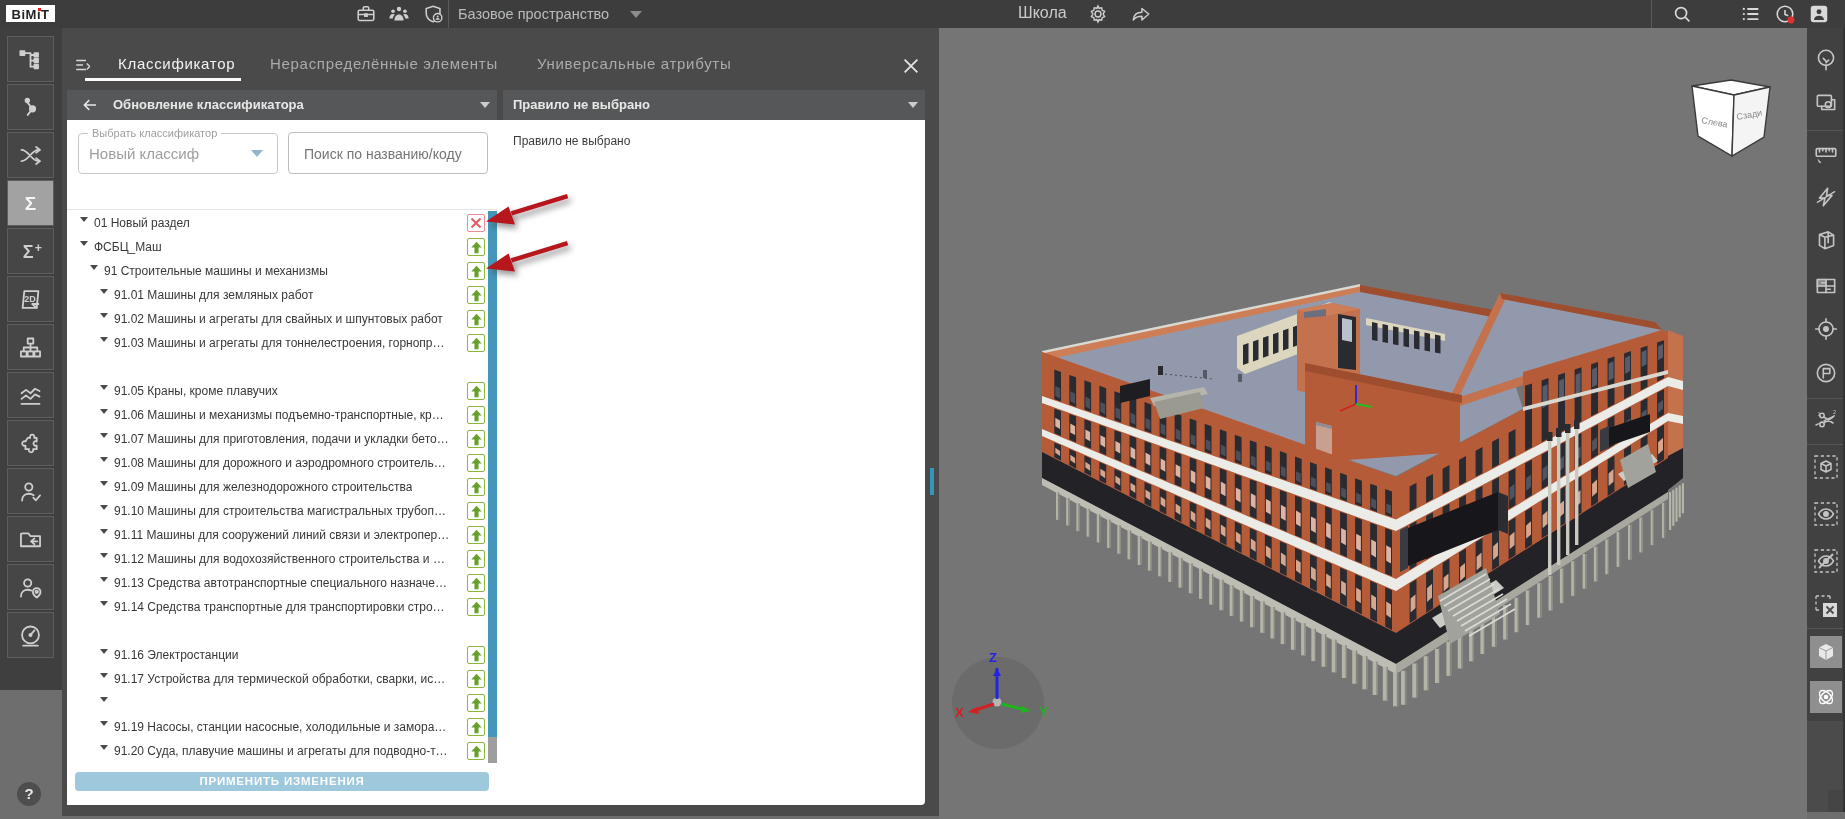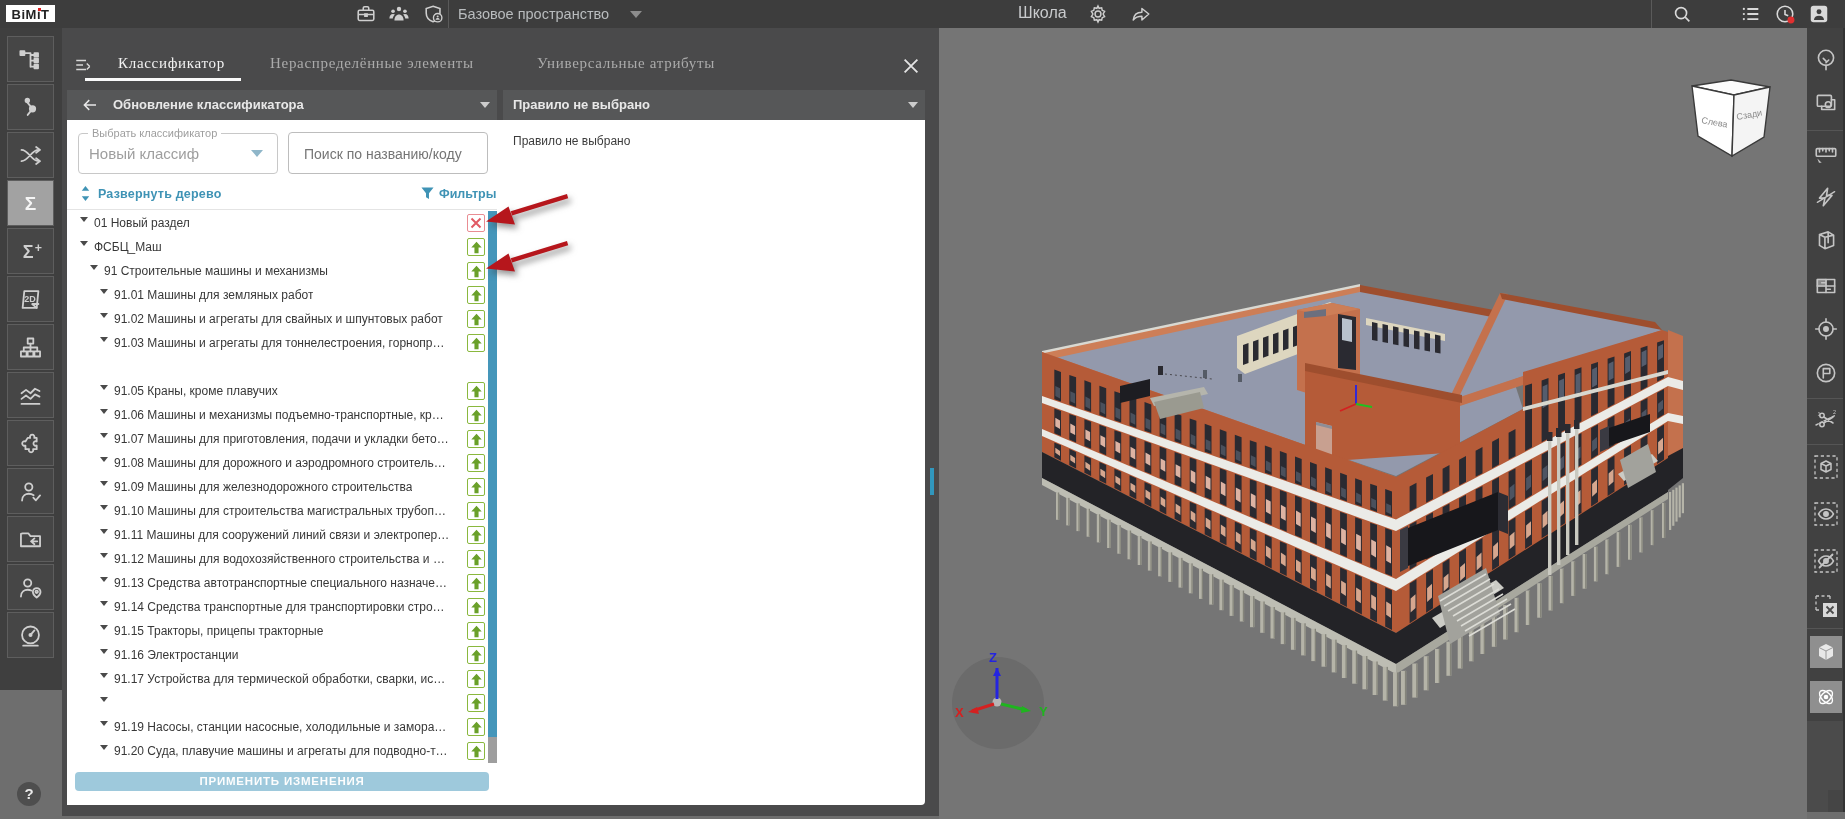--- a/index.html
+++ b/index.html
@@ -16,21 +16,21 @@
 #vsep2 { position:absolute; left:1651px; top:0; width:1px; height:28px; background:#5a5a5a; }
 #title { position:absolute; left:1018px; top:4px; font-size:16px; color:#c9cbcd; }
 
 #lsb { position:absolute; left:0; top:28px; width:62px; height:662px; background:#3f3f3f; z-index:25; }
 .ltile { position:absolute; left:7px; width:47px; height:46px; border:1px solid #5e5e5e; background:#464646; display:flex; align-items:center; justify-content:center; }
 .ltile svg { width:27px; height:27px; }
 .ltile.active { background:#a2a2a2; }
 #help { position:absolute; left:17px; top:782px; width:24px; height:24px; border-radius:50%; background:#4e4e4e; color:#e8e8e8; font-size:15px; font-weight:bold; text-align:center; line-height:24px; z-index:26; }
 
 #panel { position:absolute; left:62px; top:28px; width:877px; height:788px; background:#4a4a4b; }
-#tabs { position:absolute; left:0; top:0; width:100%; height:62px;font-family:Liberation Serif, serif; }
+#tabs { position:absolute; left:0; top:0; width:100%; height:62px; }
 .tab { position:absolute; top:27px; font-size:15px; color:#ababab; letter-spacing:0.7px; }
 .tab.active { color:#f2f2f2; }
 #tab-underline { position:absolute; left:23px; top:50px; width:156px; height:3px; background:#fafafa; }
 #collapse-ic { position:absolute; left:11px; top:28px; width:20px; height:18px; }
 #close-x { position:absolute; left:840px; top:29px; width:18px; height:18px; }
 .subbar { position:absolute; top:62px; height:30px; background:#565758; color:#e8e8e8; font-weight:bold; font-size:13px; }
 #sub-left { left:5px; width:430px; }
 #sub-left span { position:absolute; left:46px; top:7px; }
 #sub-right { left:441px; width:422px; }
 #sub-right span { position:absolute; left:10px; top:7px; }
@@ -294,33 +294,20 @@
 
   <div id="card-left">
     <div id="clsfield">
           <span class="lbl">Выбрать классификатор</span>
           <span class="val">Новый классиф</span>
           <span class="caret"></span>
         </div>
     <div id="searchbox">
           <span>Поиск по названию/коду</span>
         </div>
-    <div id="treebar">
-      <svg id="expand-ic" viewBox="0 0 14 16">
-            <g fill="#3f93b5">
-              <path d="M7 0 L11 5 H3 Z"></path>
-              <path d="M7 16 L3 11 H11 Z"></path>
-            </g>
-          </svg>
-      <span class="exp">Развернуть дерево</span>
-      <svg id="funnel" viewBox="0 0 14 14">
-            <path d="M0.5 0.5 H13.5 L8.6 6.8 V13 L5.4 11 V6.8 Z" fill="#3f93b5"></path>
-          </svg>
-      <span class="flt">Фильтры</span>
-    </div>
     <div id="treesep"></div>
 <div class="trow" style="top:91px"><span class="tri" style="margin-left:13px"></span><span class="ttxt" style="max-width:356px">01 Новый раздел</span><span class="tbtn xbtn">
             <svg width="12" height="12" viewBox="0 0 12 12">
               <path d="M1.5 1.5 L10.5 10.5 M10.5 1.5 L1.5 10.5" stroke="#e15a64" stroke-width="2" fill="none"></path>
             </svg>
           </span></div>
 <div class="trow" style="top:115px"><span class="tri" style="margin-left:13px"></span><span class="ttxt" style="max-width:356px">ФСБЦ_Маш</span><span class="tbtn ubtn">
             <svg width="13" height="13" viewBox="0 0 12 12">
               <path d="M6 0.8 L10.8 6 L7.9 6 L7.9 11.2 L4.1 11.2 L4.1 6 L1.2 6 Z" fill="#6aa02a"></path>
             </svg>
@@ -384,25 +371,20 @@
             <svg width="13" height="13" viewBox="0 0 12 12">
               <path d="M6 0.8 L10.8 6 L7.9 6 L7.9 11.2 L4.1 11.2 L4.1 6 L1.2 6 Z" fill="#6aa02a"></path>
             </svg>
           </span></div>
 <div class="trow" style="top:451px"><span class="tri" style="margin-left:33px"></span><span class="ttxt" style="max-width:336px">91.13 Средства автотранспортные специального назначения</span><span class="tbtn ubtn">
             <svg width="13" height="13" viewBox="0 0 12 12">
               <path d="M6 0.8 L10.8 6 L7.9 6 L7.9 11.2 L4.1 11.2 L4.1 6 L1.2 6 Z" fill="#6aa02a"></path>
             </svg>
           </span></div>
 <div class="trow" style="top:475px"><span class="tri" style="margin-left:33px"></span><span class="ttxt" style="max-width:336px">91.14 Средства транспортные для транспортировки строительных грузов</span><span class="tbtn ubtn">
-            <svg width="13" height="13" viewBox="0 0 12 12">
-              <path d="M6 0.8 L10.8 6 L7.9 6 L7.9 11.2 L4.1 11.2 L4.1 6 L1.2 6 Z" fill="#6aa02a"></path>
-            </svg>
-          </span></div>
-<div class="trow" style="top:499px"><span class="tri" style="margin-left:33px"></span><span class="ttxt" style="max-width:336px">91.15 Тракторы, прицепы тракторные</span><span class="tbtn ubtn">
             <svg width="13" height="13" viewBox="0 0 12 12">
               <path d="M6 0.8 L10.8 6 L7.9 6 L7.9 11.2 L4.1 11.2 L4.1 6 L1.2 6 Z" fill="#6aa02a"></path>
             </svg>
           </span></div>
 <div class="trow" style="top:523px"><span class="tri" style="margin-left:33px"></span><span class="ttxt" style="max-width:336px">91.16 Электростанции</span><span class="tbtn ubtn">
             <svg width="13" height="13" viewBox="0 0 12 12">
               <path d="M6 0.8 L10.8 6 L7.9 6 L7.9 11.2 L4.1 11.2 L4.1 6 L1.2 6 Z" fill="#6aa02a"></path>
             </svg>
           </span></div>
 <div class="trow" style="top:547px"><span class="tri" style="margin-left:33px"></span><span class="ttxt" style="max-width:336px">91.17 Устройства для термической обработки, сварки, испытаний</span><span class="tbtn ubtn">

